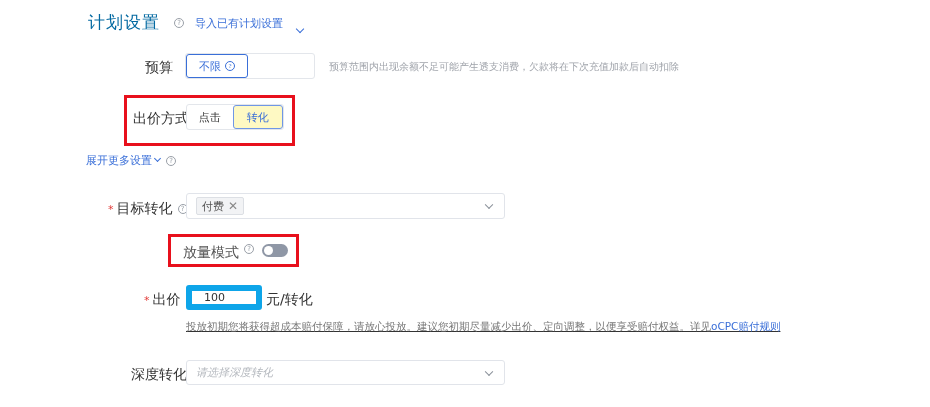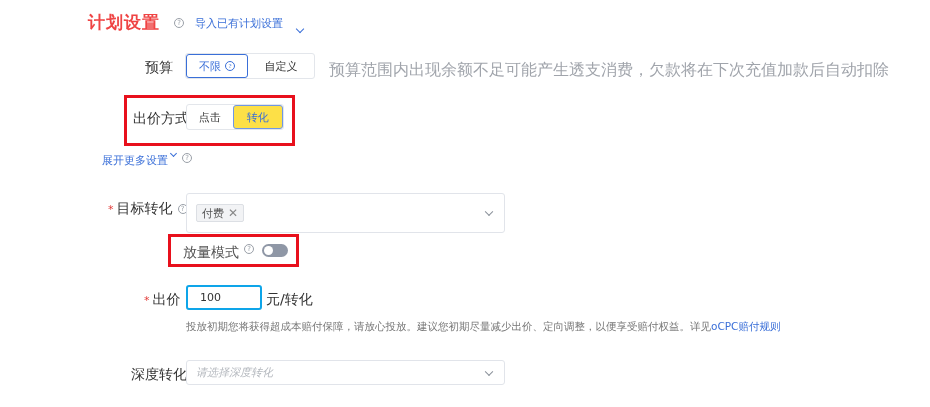--- a/index.html
+++ b/index.html
@@ -1,36 +1,36 @@
 <!DOCTYPE html>
 <html><head>
 <meta charset="utf-8">
 <style>
   * { box-sizing: border-box; margin: 0; padding: 0; }
   html, body { width: 930px; height: 407px; background: #ffffff; overflow: hidden; }
   body { position: relative; font-family: "DejaVu Sans", "Liberation Sans", sans-serif; color: #333; font-size: 11px; }
   .abs { position: absolute; }
-  .title { left: 88px; top: 11px; font-size: 17px; color: #ef4444; font-weight: 700; letter-spacing: 1px; }
+  .title { left: 88px; top: 11px; font-size: 17px; color: #0369a1; font-weight: 400; letter-spacing: 1px; }
   .help { display: inline-block; width: 10px; height: 10px; border: 1px solid #9aa0a8; border-radius: 50%; font-size: 7px; line-height: 8px; text-align: center; color: #9aa0a8; }
   .link { color: #3a6fd8; cursor: pointer; }
   .label { font-size: 14px; color: #333; text-align: right; }
   .req { color: #e23c39; margin-right: 3px; }
   .seg { display: flex; border: 1px solid #e3e6eb; border-radius: 3px; height: 26px; background: #fff; }
   .seg-item { display: flex; align-items: center; justify-content: center; font-size: 11px; color: #333; cursor: pointer; border-radius: 3px; }
   .seg-item.active { border: 1px solid #3a6fd8; color: #3a6fd8; background: #fff; }
-  .seg-item.active.filled { background: #fde047; border: 1.5px solid #6f97e6; }
-  .hint { color: #a0a4ab; font-size: 16px; }
+  .seg-item.active.filled { background: #fef9c3; border: 1.5px solid #6f97e6; }
+  .hint { color: #a0a4ab; font-size: 10px; }
   .redbox { border: 3px solid #e8101c; }
   .select { border: 1px solid #e1e4ea; border-radius: 3px; background: #fff; display: flex; align-items: center; padding-left: 9px; }
   .chev { position: absolute; right: 12px; top: 50%; width: 6px; height: 6px; border-right: 1.3px solid #8a9099; border-bottom: 1.3px solid #8a9099; transform: translateY(-70%) rotate(45deg); }
   .tag { display: flex; align-items: center; height: 18px; padding: 0 5px; background: #f2f3f5; border: 1px solid #dcdfe4; border-radius: 2px; font-size: 11px; color: #555; }
   .tag .x { margin-left: 4px; font-size: 12px; color: #888; cursor: pointer; }
   .toggle { width: 26px; height: 13px; border-radius: 7px; background: #8f97a6; position: relative; cursor: pointer; }
   .toggle .knob { position: absolute; left: 2px; top: 2px; width: 9px; height: 9px; border-radius: 50%; background: #fff; }
-  .input { border: 2px solid #0ea5e9; border-radius: 3px; background: #fff; font-size: 11px; color: #333; padding-left: 12px; display: flex; align-items: center; }
+  .input { border: 6px solid #0ea5e9; border-radius: 3px; background: #fff; font-size: 11px; color: #333; padding-left: 12px; display: flex; align-items: center; }
   .placeholder { color: #b4b8be; font-size: 11px; }
   .chev-small { display: inline-block; width: 5px; height: 5px; border-right: 1.3px solid #3a6fd8; border-bottom: 1.3px solid #3a6fd8; transform: rotate(45deg); margin-left: 3px; position: relative; top: -2px; }
   .chev-link { display: inline-block; width: 6px; height: 6px; border-right: 1.5px solid #3a6fd8; border-bottom: 1.5px solid #3a6fd8; transform: rotate(45deg); position: relative; top: -3px; }
 </style>
 </head>
 <body>
 
 
 
 
@@ -39,52 +39,49 @@
 <span class="abs link" style="left:195px; top:16px; font-size:11px;">导入已有计划设置</span>
 <span class="abs chev-link" style="left:297px; top:22px;"></span>
 
 
 <div class="abs label" style="left:140px; top:59px; width:33px;">预算</div>
 <div class="abs seg" style="left:185px; top:53px; width:130px;">
   <div class="seg-item active" style="width:62px;font-family:Liberation Serif, serif;">
     <span>不限</span>
     <span class="help" style="margin-left:4px; border-color:#3a6fd8; color:#3a6fd8;">?</span>
   </div>
-  <div class="seg-item" style="width:66px;">
-    <span>自定义</span>
-  </div>
 </div>
 <div class="abs hint" style="left:329px; top:60px;">预算范围内出现余额不足可能产生透支消费，欠款将在下次充值加款后自动扣除</div>
 
 
 <div class="abs redbox" style="left:124px; top:95px; width:171px; height:51px;"></div>
 <div class="abs label" style="left:133px; top:110px;">出价方式</div>
 <div class="abs seg" style="left:186px; top:104px; width:98px;">
   <div class="seg-item" style="width:46px;">
     <span>点击</span>
   </div>
   <div class="seg-item active filled" style="width:51px;">
     <span>转化</span>
   </div>
 </div>
 
 
-<div class="abs" style="left:102px; top:153px; display:flex; ">
+<div class="abs" style="left:86px; top:153px; display:flex; align-items:center;">
   <span class="link" style="font-size:11px;">展开更多设置</span>
   <span class="chev-small"></span>
   <span class="help" style="margin-left:6px;">?</span>
 </div>
 
 
 <div class="abs" style="left:108px; top:200px; display:flex; align-items:center;">
   <span class="req">*</span>
   <span class="label">目标转化</span>
   <span class="help" style="margin-left:5px;">?</span>
 </div>
-<div class="abs select" style="left:186px; top:193px; width:319px; height:40px;">
+<div class="abs select" style="left:186px; top:193px; width:319px; height:26px;">
   <div class="tag">
     <span>付费</span>
     <span class="x">✕</span>
   </div>
   <span class="chev"></span>
 </div>
 
 
 <div class="abs redbox" style="left:168px; top:234px; width:131px; height:33px;"></div>
 <div class="abs" style="left:183px; top:244px; display:flex; ">
@@ -97,21 +94,21 @@
 
 
 <div class="abs" style="left:144px; top:291px; display:flex; align-items:center;">
   <span class="req">*</span>
   <span class="label">出价</span>
 </div>
 <div class="abs input" style="left:186px; top:285px; width:76px; height:25px;">
   <span>100</span>
 </div>
 <div class="abs label" style="left:266px; top:291px;text-align:center;">元/转化</div>
-<div class="abs" style="left:186px; top:320px; font-size:10.5px; white-space:nowrap;">
+<div class="abs" style="left:186px; top:320px; font-size:10.5px; white-space:nowrap;text-decoration:underline;">
   <span style="color:#777;">投放初期您将获得超成本赔付保障，请放心投放。建议您初期尽量减少出价、定向调整，以便享受赔付权益。详见</span><span class="link">oCPC赔付规则</span>
 </div>
 
 
 <div class="abs label" style="left:131px; top:366px;">深度转化</div>
 <div class="abs select" style="left:186px; top:360px; width:319px; height:25px;font-style:italic;">
   <span class="placeholder">请选择深度转化</span>
   <span class="chev"></span>
 </div>
 

